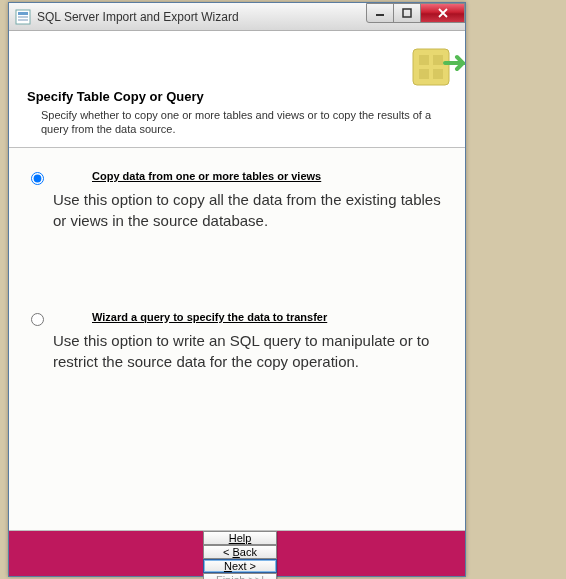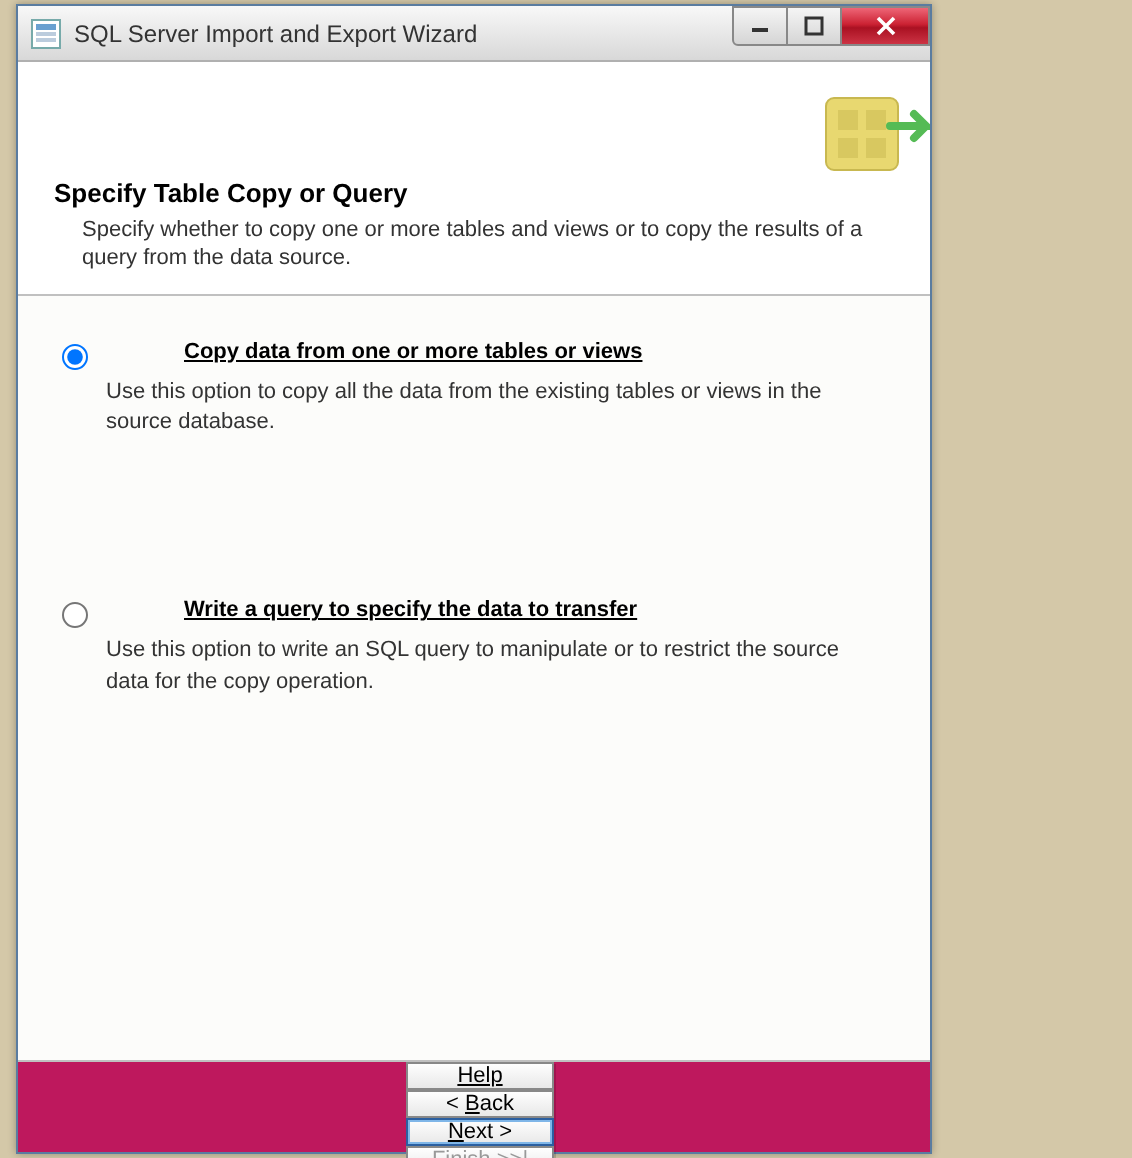--- a/index.html
+++ b/index.html
@@ -111,21 +111,21 @@
       margin-right: 8px;
     }
     .opt-label {
       font-size: 11px;
       font-weight: bold;
       text-decoration: underline;
       color: #000;
       cursor: pointer;
     }
     .opt-desc {
-      font-size: 11px;
+      font-size: 15px;
       color: #333;
       margin-left: 22px;
       margin-top: 2px;
       line-height: 1.4;
       max-width: 480px;
     }
     .opt-block { margin-bottom: 80px; }
     .footer {
       position: absolute;
       bottom: 0;
@@ -217,21 +217,21 @@
       <label class="opt">
         <input type="radio" name="mode" checked="" style="">
         <span class="opt-label">Copy data from one or more tables or views</span>
       </label>
       <div class="opt-desc">Use this option to copy all the data from the existing tables or views in the source database.</div>
     </div>
 
     <div class="opt-block">
       <label class="opt">
         <input type="radio" name="mode" style="">
-        <span class="opt-label">Write a query to specify the data to transfer</span>
+        <span class="opt-label">Wizard a query to specify the data to transfer</span>
       </label>
       <div class="opt-desc">Use this option to write an SQL query to manipulate or to restrict the source data for the copy operation.</div>
     </div>
   </div>
 
   <div class="footer">
     <button class="btn"><span class="u">Help</span></button>
     <span class="spacer"></span>
     <button class="btn"><span>&lt; <span class="u">B</span>ack</span></button>
     <button class="btn default"><span><span class="u">N</span>ext &gt;</span></button>

